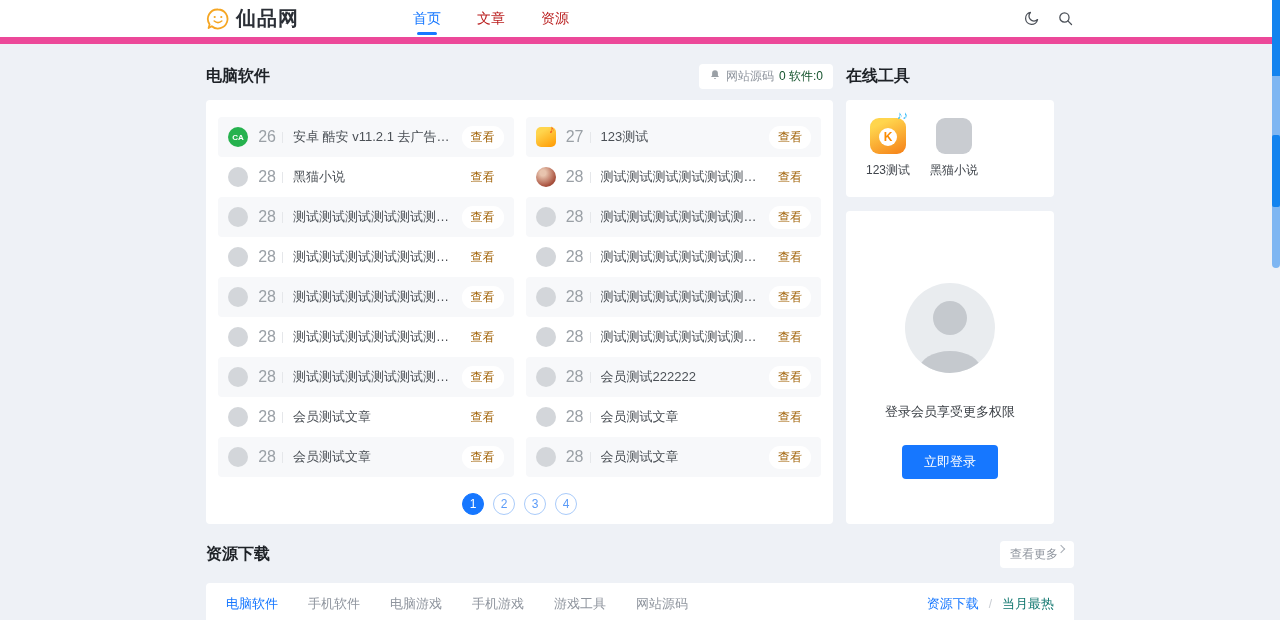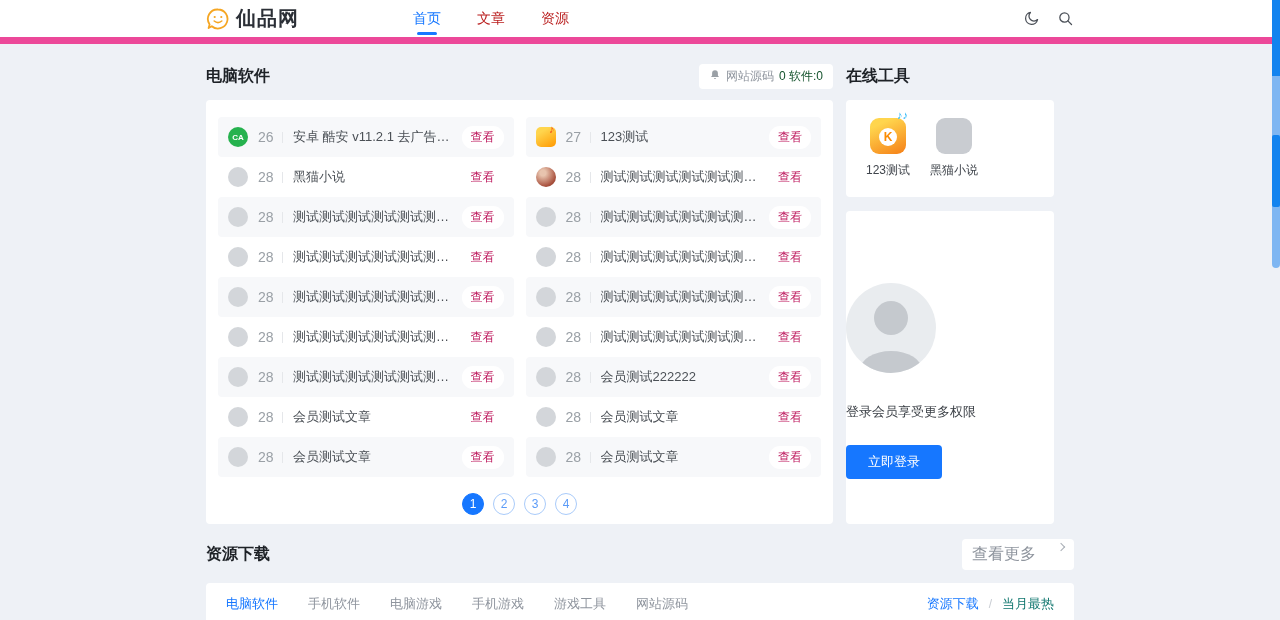--- a/index.html
+++ b/index.html
@@ -43,52 +43,52 @@
   .list-cols { display: flex; gap: 12px; }
   .lcol { flex: 1; min-width: 0; display: flex; flex-direction: column; }
   .lrow { height: 40px; display: flex; align-items: center; padding: 0 10px; border-radius: 4px; font-size: 13px; }
   .lcol .lrow:nth-child(odd) { background: #f7f8fa; }
   .row-icon { width: 20px; height: 20px; border-radius: 50%; flex: none; background: #d3d6da; position: relative; }
   .row-icon.v-coolapk { background: #26b24e; }
   .row-icon.v-coolapk::after { content: "CA"; position: absolute; inset: 0; display: flex; align-items: center; justify-content: center; color: #fff; font-size: 8px; font-weight: bold; }
   .row-icon.v-avatar { background: radial-gradient(circle at 35% 30%, #e8c4ae 15%, #a8503d 70%, #7e372a); }
   .row-icon.v-gift { border-radius: 5px; background: linear-gradient(150deg, #ffd54d 25%, #ff9800); }
   .row-icon.v-gift::after { content: "♪"; position: absolute; top: -4px; right: 1px; font-size: 11px; color: #f4511e; }
-  .num { width: 18px; flex: none; margin-left: 10px; font-size: 14px; color: #9aa0a6; }
+  .num { width: 18px; flex: none; margin-left: 10px; font-size: 16px; color: #9aa0a6; text-align: right; }
   .vdiv { width: 1px; height: 11px; background: #e5e7ea; margin: 0 10px 0 6px; flex: none; }
   .ltitle { flex: 1; min-width: 0; overflow: hidden; white-space: nowrap; text-overflow: ellipsis; color: #4b5056; }
-  .view { flex: none; margin-left: 8px; font-size: 12px; color: #be185d; padding: 3px 9px; border-radius: 11px; }
+  .view { flex: none; margin-left: 8px; font-size: 12px; color: #a16207; padding: 3px 9px; border-radius: 11px; }
   .lcol .lrow:nth-child(odd) .view { background: #fff; }
 
   
   .pagination { display: flex; justify-content: center; gap: 9px; margin-top: 16px; }
   .page { width: 22px; height: 22px; border-radius: 50%; border: 1px solid #a9cbfa; color: #5b9bf8; font-size: 12px; display: flex; align-items: center; justify-content: center; background: #fff; }
   .page.active { background: #1677ff; border-color: #1677ff; color: #fff; }
 
   
   .tools-card { height: 97px; padding: 18px 16px 0; display: flex; gap: 14px; }
   .tool { width: 52px; display: flex; flex-direction: column; align-items: center; cursor: pointer; }
   .tool-icon { width: 36px; height: 36px; border-radius: 9px; position: relative; }
   .tool-icon.v-kbox { background: linear-gradient(155deg, #ffd54d 20%, #f57f17); }
   .tool-icon.v-kbox::before { content: "K"; position: absolute; left: 9px; top: 10px; width: 18px; height: 18px; border-radius: 50%; background: #fff; color: #fb8c00; font-size: 12px; font-weight: bold; display: flex; align-items: center; justify-content: center; }
   .tool-icon.v-kbox::after { content: "♪♪"; position: absolute; top: -9px; right: -2px; font-size: 11px; color: #29b6f6; }
   .tool-icon.v-placeholder { background: #c9ccd1; }
   .tool-label { margin-top: 8px; font-size: 12px; color: #3f444b; white-space: nowrap; }
 
   
-  .login-card { height: 313px; margin-top: 14px; display: flex; flex-direction: column; align-items: flex-start; }
+  .login-card { height: 313px; margin-top: 14px; display: flex; flex-direction: column; align-items: center; }
   .avatar { width: 90px; height: 90px; border-radius: 50%; background: #e9ecef; margin-top: 72px; position: relative; overflow: hidden; }
   .av-head { position: absolute; left: 50%; top: 18px; transform: translateX(-50%); width: 34px; height: 34px; border-radius: 50%; background: #c5c9ce; }
   .av-body { position: absolute; left: 50%; bottom: -16px; transform: translateX(-50%); width: 62px; height: 38px; border-radius: 50%; background: #c5c9ce; }
   .login-msg { margin-top: 30px; font-size: 13px; color: #3a3f45; }
   .login-btn { margin-top: 24px; background: #1677ff; color: #fff; border: none; border-radius: 4px; font-size: 13px; padding: 8px 22px; cursor: pointer; font-family: inherit; }
 
   
   .sec2 { margin: 18px 0 17px; }
-  .more-pill { background: #fff; border-radius: 4px; padding: 5px 10px; font-size: 16px; color: #8f959e; display: flex; align-items: flex-start; gap: 22px; }
+  .more-pill { background: #fff; border-radius: 4px; padding: 5px 10px; font-size: 12px; color: #8f959e; display: flex; align-items: flex-start; gap: 0; }
   .chev { width: 6px; height: 6px; border-right: 1.5px solid #a8adb5; border-bottom: 1.5px solid #a8adb5; transform: rotate(-45deg); display: inline-block; }
   .tabs-card { height: 110px; padding: 0 20px; }
   .tabs-row { display: flex; align-items: center; height: 42px; }
   .tabs { display: flex; gap: 30px; height: 100%; }
   .tab { font-size: 13px; color: #8f959e; height: 100%; display: flex; align-items: center; position: relative; }
   .tab.active { color: #1677ff; }
   .tab.active::after { content: ""; position: absolute; left: 0; right: 0; bottom: 0; height: 3px; border-radius: 2px; background: #1677ff; }
   .sorts { margin-left: auto; display: flex; align-items: center; gap: 10px; font-size: 13px; }
   .sort { color: #0f766e; }
   .sort.active { color: #1677ff; }

